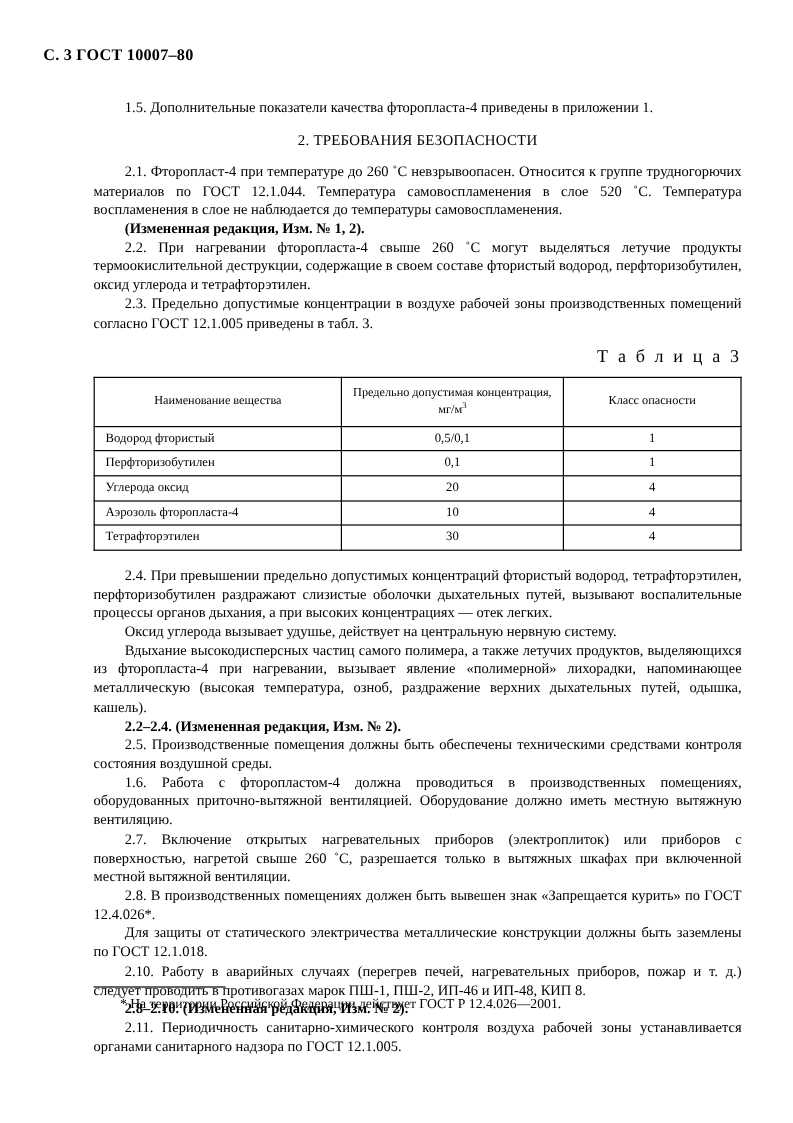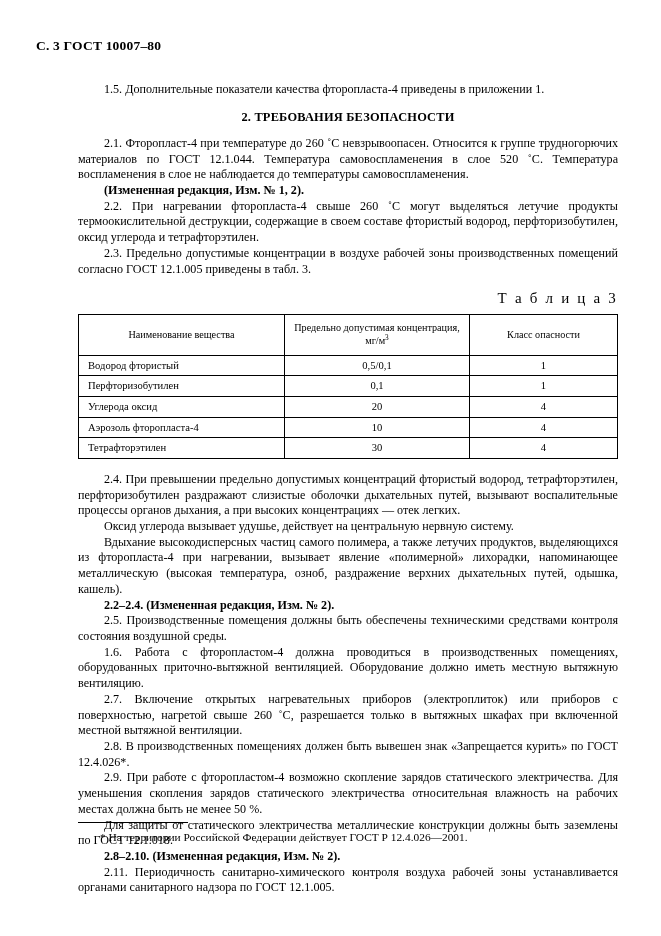--- a/index.html
+++ b/index.html
@@ -39,21 +39,21 @@
     font-size: 12.1px;
     line-height: 1.30;
     text-align: justify;
   }
   p {
     margin: 0;
     text-indent: 26px;
   }
   .sec-title {
     text-align: center;
-    font-weight: bold;
+    font-weight: normal;
     font-size: 12.4px;
     margin: 11px 0 11px 0;
     text-indent: 0;
     letter-spacing: 0.2px;
   }
   .bold { font-weight: bold; }
   .tbl-caption {
     text-align: right;
     font-size: 15px;
     letter-spacing: 2.2px;
@@ -178,22 +178,22 @@
     <div class="after-table"></div>
 
     <p>2.4. При превышении предельно допустимых концентраций фтористый водород, тетрафторэтилен, перфторизобутилен раздражают слизистые оболочки дыхательных путей, вызывают воспалительные процессы органов дыхания, а при высоких концентрациях — отек легких.</p>
     <p>Оксид углерода вызывает удушье, действует на центральную нервную систему.</p>
     <p>Вдыхание высокодисперсных частиц самого полимера, а также летучих продуктов, выделяющихся из фторопласта-4 при нагревании, вызывает явление «полимерной» лихорадки, напоминающее металлическую (высокая температура, озноб, раздражение верхних дыхательных путей, одышка, кашель).</p>
     <p class="bold">2.2–2.4. (Измененная редакция, Изм. № 2).</p>
     <p>2.5. Производственные помещения должны быть обеспечены техническими средствами контроля состояния воздушной среды.</p>
     <p>1.6. Работа с фторопластом-4 должна проводиться в производственных помещениях, оборудованных приточно-вытяжной вентиляцией. Оборудование должно иметь местную вытяжную вентиляцию.</p>
     <p>2.7. Включение открытых нагревательных приборов (электроплиток) или приборов с поверхностью, нагретой свыше 260 ˚С, разрешается только в вытяжных шкафах при включенной местной вытяжной вентиляции.</p>
     <p>2.8. В производственных помещениях должен быть вывешен знак «Запрещается курить» по ГОСТ 12.4.026*.</p>
-    <p>2.9. При работе с фторопластом-4 возможно скопление зарядов статического электричества. Для уменьшения скопления зарядов статического электричества относительная влажность на рабочих местах должна быть не менее 50 %.</p>
     <p>Для защиты от статического электричества металлические конструкции должны быть заземлены по ГОСТ 12.1.018.</p>
+    <p>2.10. Работу в аварийных случаях (перегрев печей, нагревательных приборов, пожар и т. д.) следует проводить в противогазах марок ПШ-1, ПШ-2, ИП-46 и ИП-48, КИП 8.</p>
     <p class="bold">2.8–2.10. (Измененная редакция, Изм. № 2).</p>
     <p>2.11. Периодичность санитарно-химического контроля воздуха рабочей зоны устанавливается органами санитарного надзора по ГОСТ 12.1.005.</p>
 
   </div>
 
   <div class="footnote-wrap">
     <div class="footnote-rule"></div>
     <div class="footnote">* На территории Российской Федерации действует ГОСТ Р 12.4.026—2001.</div>
   </div>
 

